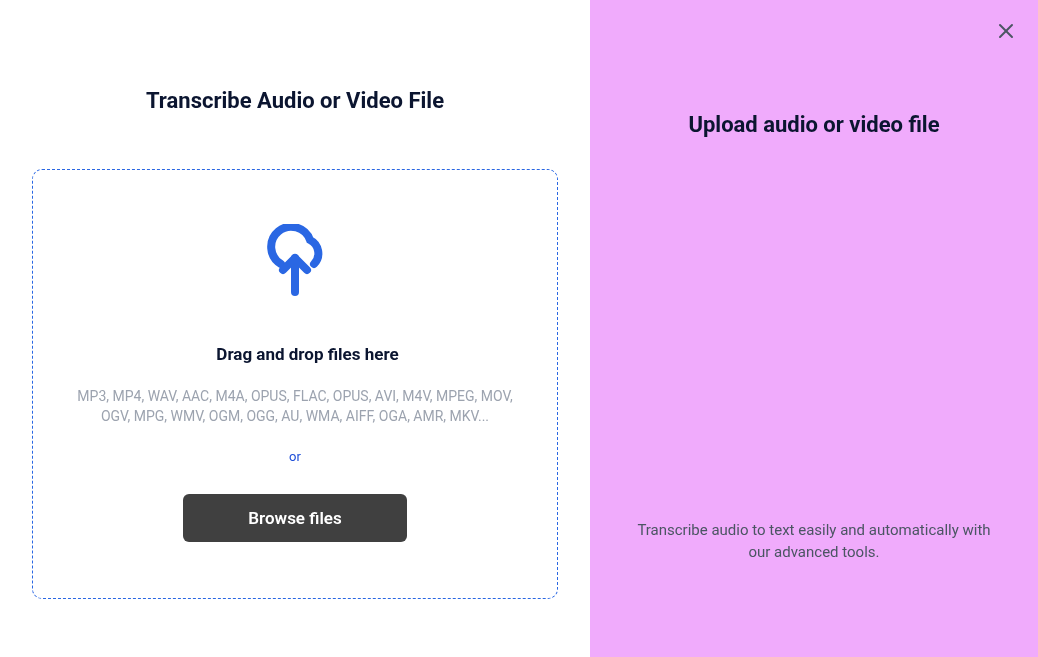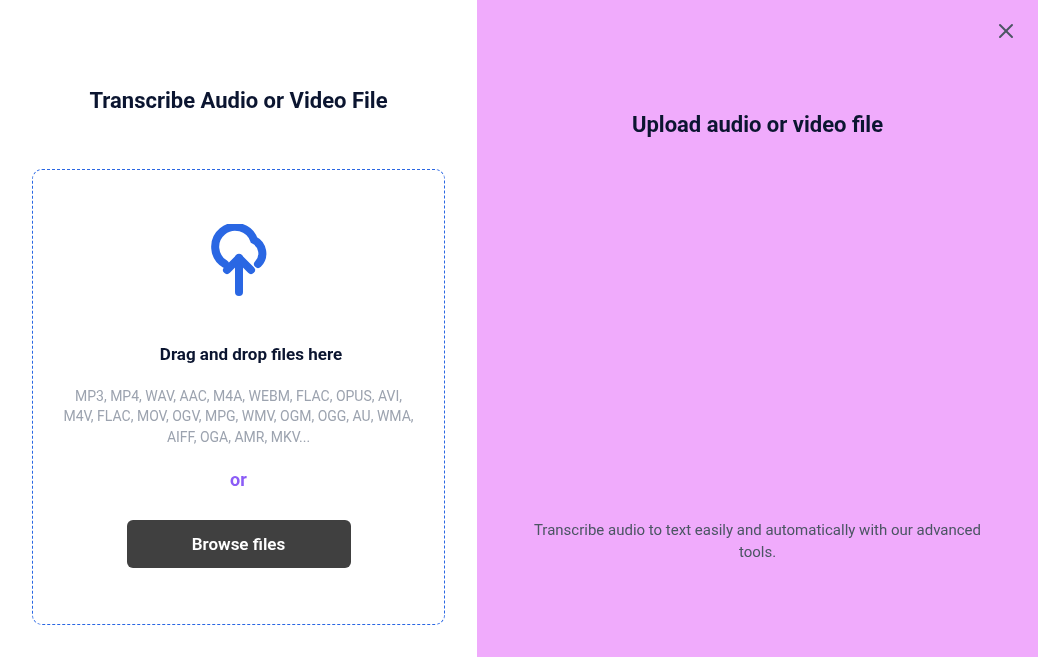--- a/index.html
+++ b/index.html
@@ -5,21 +5,21 @@
     * { margin: 0; padding: 0; box-sizing: border-box; }
     body {
       font-family: -apple-system, BlinkMacSystemFont, "Segoe UI", Roboto, Helvetica, Arial, sans-serif;
       background: #ffffff;
       width: 1038px;
       height: 657px;
       overflow: hidden;
       display: flex;
     }
     .left-panel {
-      width: 477px;
+      width: 590px;
       padding: 0 32px;
       display: flex;
       flex-direction: column;
       align-items: stretch;
     }
     .right-panel {
       flex: 1;
       background: #f0abfc;
       position: relative;
       display: flex;
@@ -54,23 +54,23 @@
       margin-left: 25px;
     }
     .formats {
       font-size: 14px;
       color: #9ca3af;
       line-height: 1.45;
       max-width: 460px;
       margin-bottom: 22px;
     }
     .or-text {
-      font-size: 18px;
-      font-weight: 700;
-      color: #8b5cf6;
+      font-size: 13px;
+      font-weight: 400;
+      color: #1d4ed8;
       margin-bottom: 30px;
     }
     .browse-btn {
       background: #404040;
       color: #ffffff;
       border: none;
       border-radius: 6px;
       font-size: 17px;
       font-weight: 600;
       padding: 14px 0;
@@ -119,21 +119,21 @@
 
   <div class="dropzone">
     <div class="cloud-icon-wrap">
       <svg width="78" height="76" viewBox="0 0 78 76" fill="none">
         <path d="M 25 40 A 20 20 0 1 1 54 16 A 15 15 0 0 1 58 40" stroke="#2a67e3" stroke-width="8" stroke-linecap="round" fill="none"></path>
         <line x1="39" y1="68" x2="39" y2="34" stroke="#2a67e3" stroke-width="8" stroke-linecap="round"></line>
         <polyline points="27,46 39,34 51,46" stroke="#2a67e3" stroke-width="8" stroke-linecap="round" stroke-linejoin="round" fill="none"></polyline>
       </svg>
     </div>
     <div class="drag-title">Drag and drop files here</div>
-    <div class="formats">MP3, MP4, WAV, AAC, M4A, WEBM, FLAC, OPUS, AVI, M4V, FLAC, MOV, OGV, MPG, WMV, OGM, OGG, AU, WMA, AIFF, OGA, AMR, MKV...</div>
+    <div class="formats">MP3, MP4, WAV, AAC, M4A, OPUS, FLAC, OPUS, AVI, M4V, MPEG, MOV, OGV, MPG, WMV, OGM, OGG, AU, WMA, AIFF, OGA, AMR, MKV...</div>
     <div class="or-text">or</div>
     <button class="browse-btn">Browse files</button>
   </div>
 </div>
 
 <div class="right-panel">
   <button class="close-btn">
     <span>
       <svg width="16" height="16" viewBox="0 0 16 16">
         <line x1="2" y1="2" x2="14" y2="14" stroke="#4b5563" stroke-width="2" stroke-linecap="round"></line>

